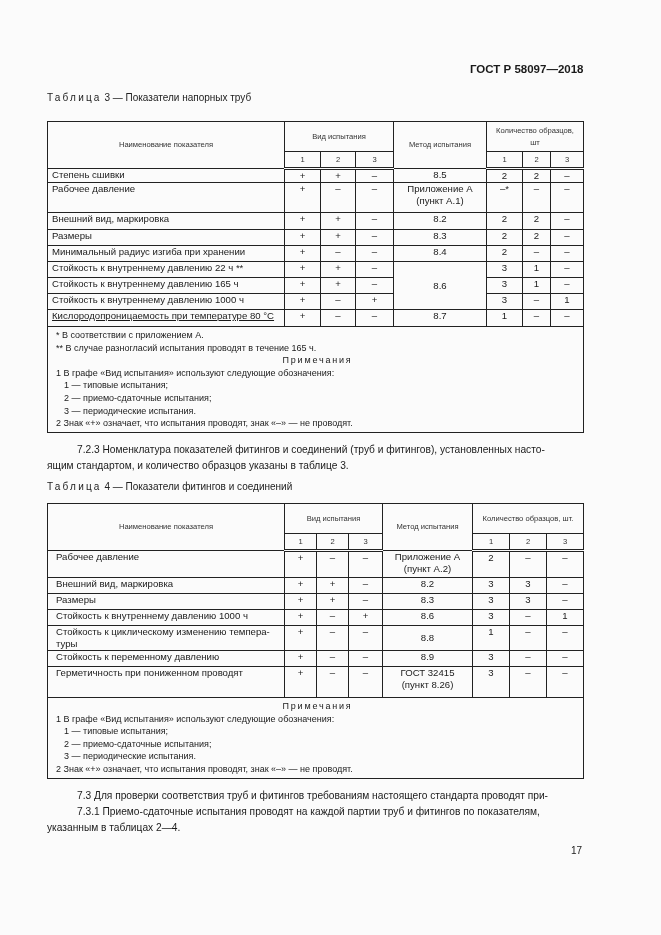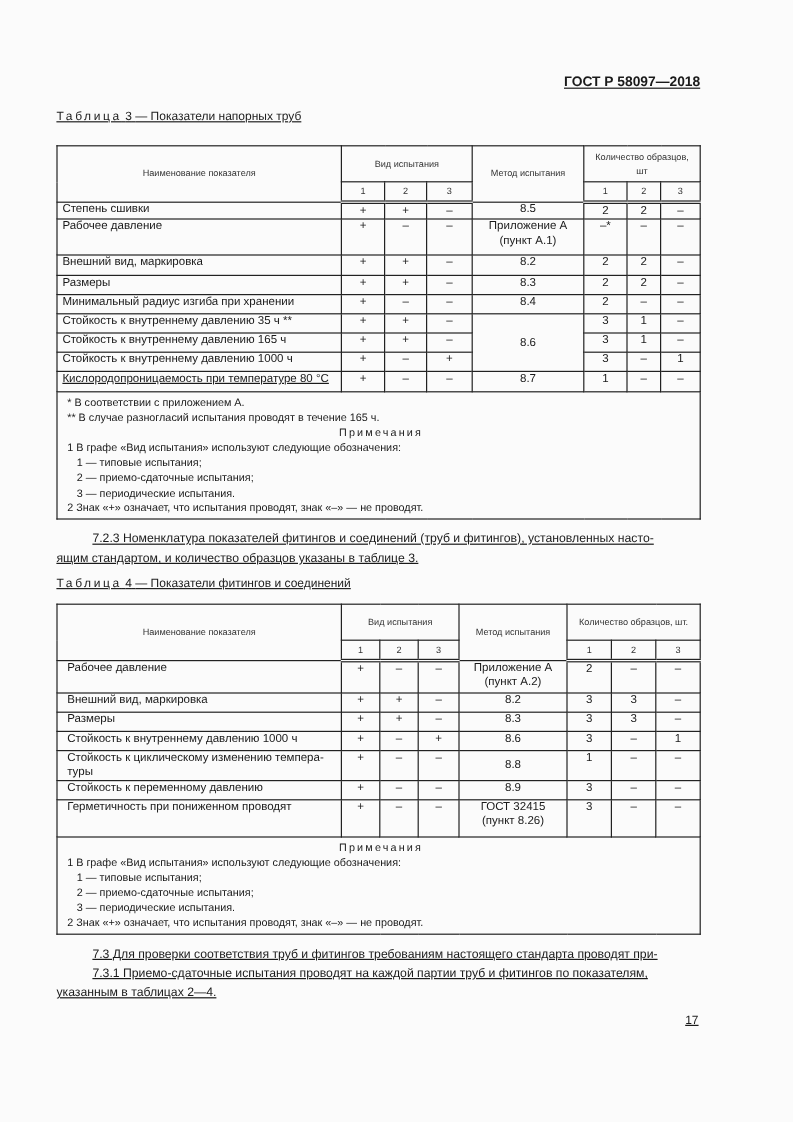--- a/index.html
+++ b/index.html
@@ -1,18 +1,18 @@
 <!DOCTYPE html>
 <html><head>
 <meta charset="utf-8">
 <style>
   html, body { margin:0; padding:0; }
   body { width:661px; height:935px; background:#fbfbfb; position:relative; overflow:hidden;
          font-family:"Liberation Sans", sans-serif; color:#1a1a1a; }
-  .abs { position:absolute;text-decoration:underline; }
+  .abs { position:absolute; }
   .hdr { left:470px; top:63px; font-size:11.5px; font-weight:bold; }
   .caption { font-size:10px; color:#222; }
   .spaced { letter-spacing:2.2px; }
   .para { font-size:10.2px; line-height:16px; color:#1a1a1a; }
   .pnum { left:571px; top:845px; font-size:10px; }
   table { border-collapse:collapse; position:absolute; table-layout:fixed; }
   td { border:1px solid #222; padding:0 4px; font-size:9.6px; line-height:12px; vertical-align:top; }
   td.c { text-align:center; }
   td.hd { font-size:7.6px; color:#333; text-align:center; vertical-align:middle; }
   tr.hsep td { border-bottom:3px double #222; }
@@ -101,21 +101,21 @@
     <td>Минимальный радиус изгиба при хранении</td>
     <td class="c">+</td>
     <td class="c">–</td>
     <td class="c">–</td>
     <td class="c">8.4</td>
     <td class="c">2</td>
     <td class="c">–</td>
     <td class="c">–</td>
   </tr>
   <tr style="height:16px;">
-    <td>Стойкость к внутреннему давлению 35 ч **</td>
+    <td>Стойкость к внутреннему давлению 22 ч **</td>
     <td class="c">+</td>
     <td class="c">+</td>
     <td class="c">–</td>
     <td class="c" rowspan="3" style="vertical-align:middle;">8.6</td>
     <td class="c">3</td>
     <td class="c">1</td>
     <td class="c">–</td>
   </tr>
   <tr style="height:16px;">
     <td>Стойкость к внутреннему давлению 165 ч</td>

